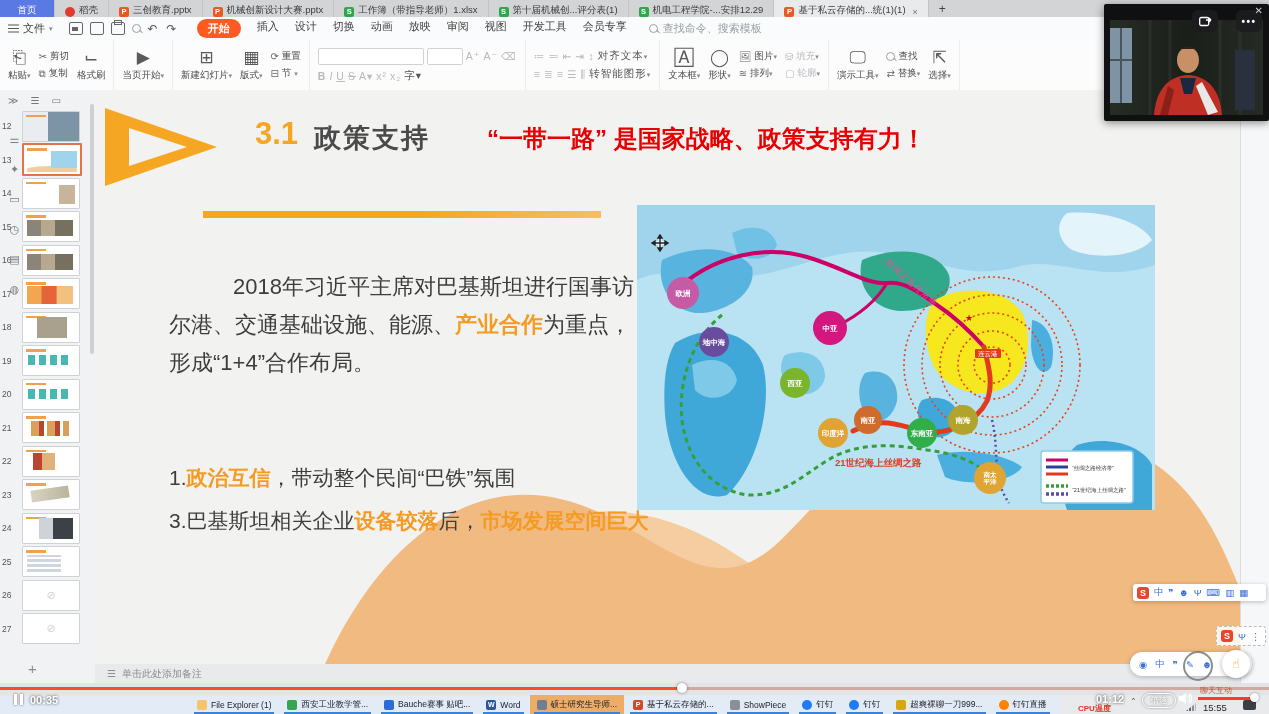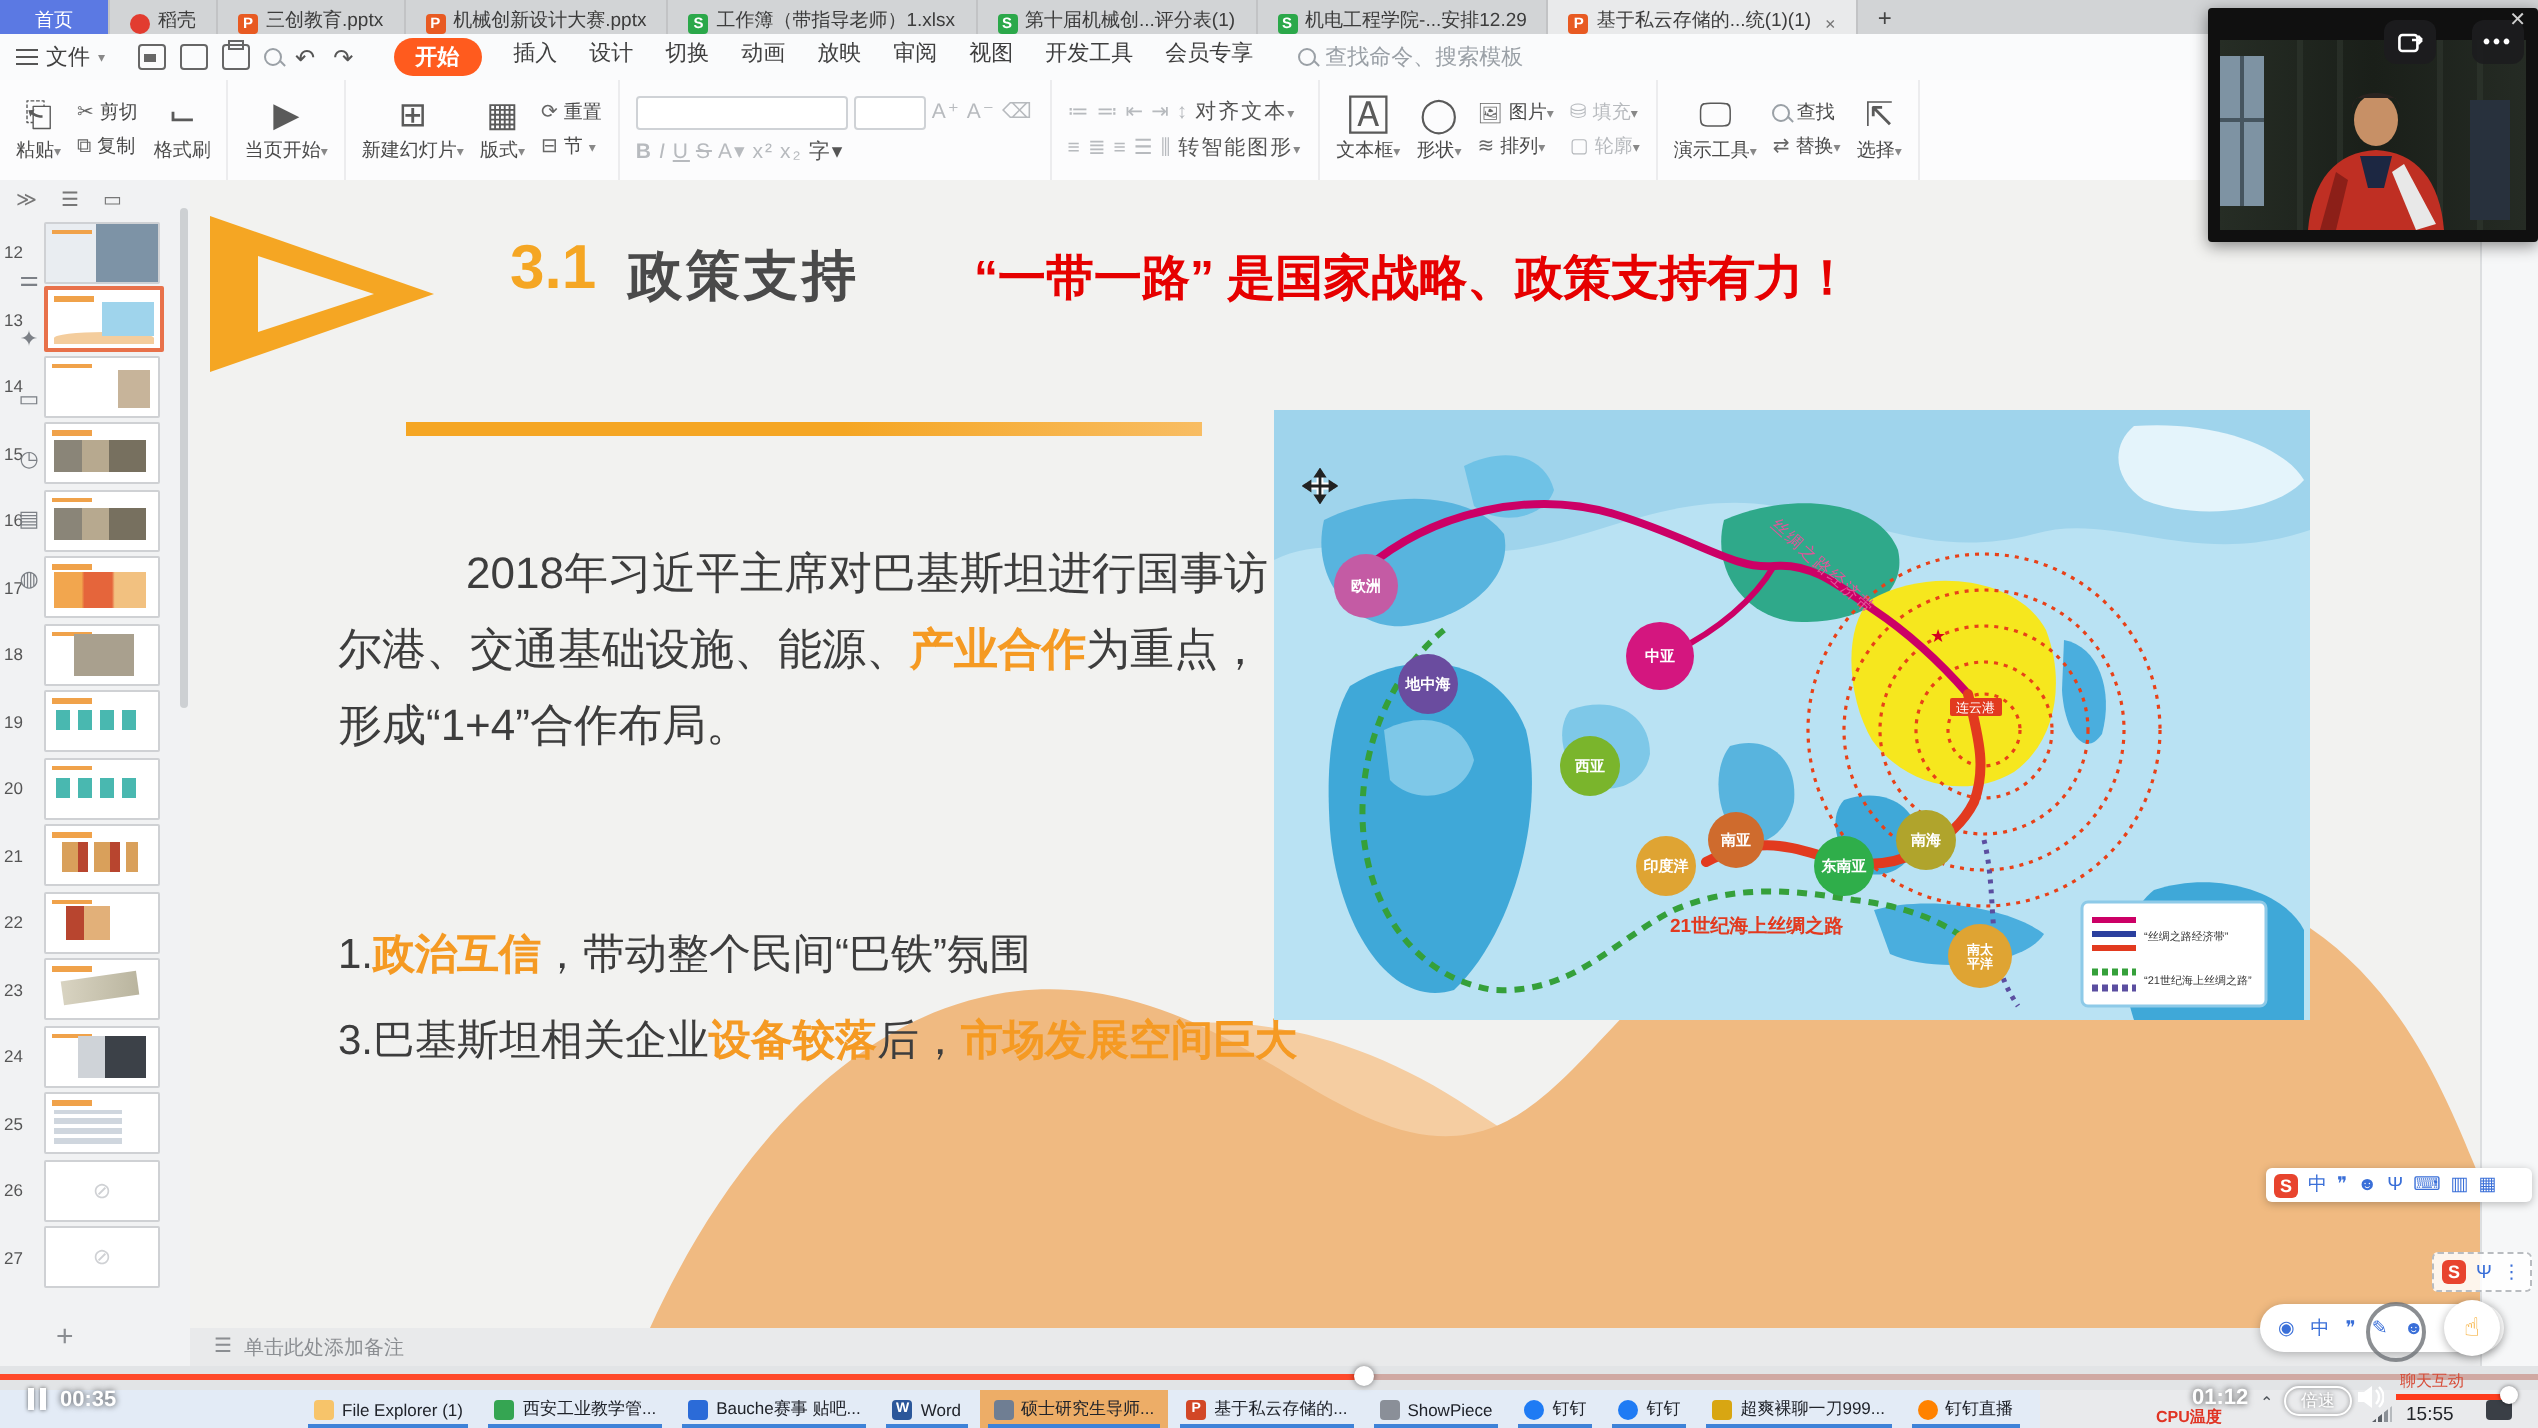--- a/index.html
+++ b/index.html
@@ -94,21 +94,21 @@
 
   
   .notesbar{left:95px;top:664px;width:1145px;height:19px;background:#e9eaeb;display:flex;align-items:center;gap:6px;padding-left:12px;font-size:10px;color:#8b8e92;box-sizing:border-box;}
   .statusstrip{left:0;top:683px;width:1269px;height:12px;background:#e2e4e6;}
 
   
   .rightpanel{left:1240px;top:90px;width:29px;height:593px;background:#f6f7f8;border-left:1px solid #dcdee0;}
   .rpicon{position:absolute;left:0;width:29px;text-align:center;color:#7c8086;font-size:11px;}
 
   
-  .taskbar{left:0;top:695px;width:1020px;height:19px;background:#e3ebf6;display:flex;align-items:stretch;}
+  .taskbar{left:0;top:695px;width:1020px;height:19px;background:#e3ebf6;display:flex;align-items:stretch;padding-left:40px;}
   .tb-items{display:flex;align-items:stretch;margin-left:150px;gap:2px;}
   .tbitem{display:flex;align-items:center;gap:4px;padding:0 7px;position:relative;font-size:8.5px;color:#20232a;white-space:nowrap;max-width:96px;overflow:hidden;}
   .tbitem:after{content:"";position:absolute;left:4px;right:4px;bottom:0;height:2px;background:#3e82d8;}
   .tbitem.hl{background:#edad67;}
   .tbic{width:10px;height:10px;border-radius:2px;flex:none;font-size:7px;color:#fff;font-weight:bold;text-align:center;line-height:10px;}
   .tbic.folder{background:#f7c46a;}
   .tbic.green{background:#35a552;}
   .tbic.blue{background:#2b6bd8;}
   .tbic.word{background:#2b579a;}
   .tbic.app{background:#6f7e93;}

